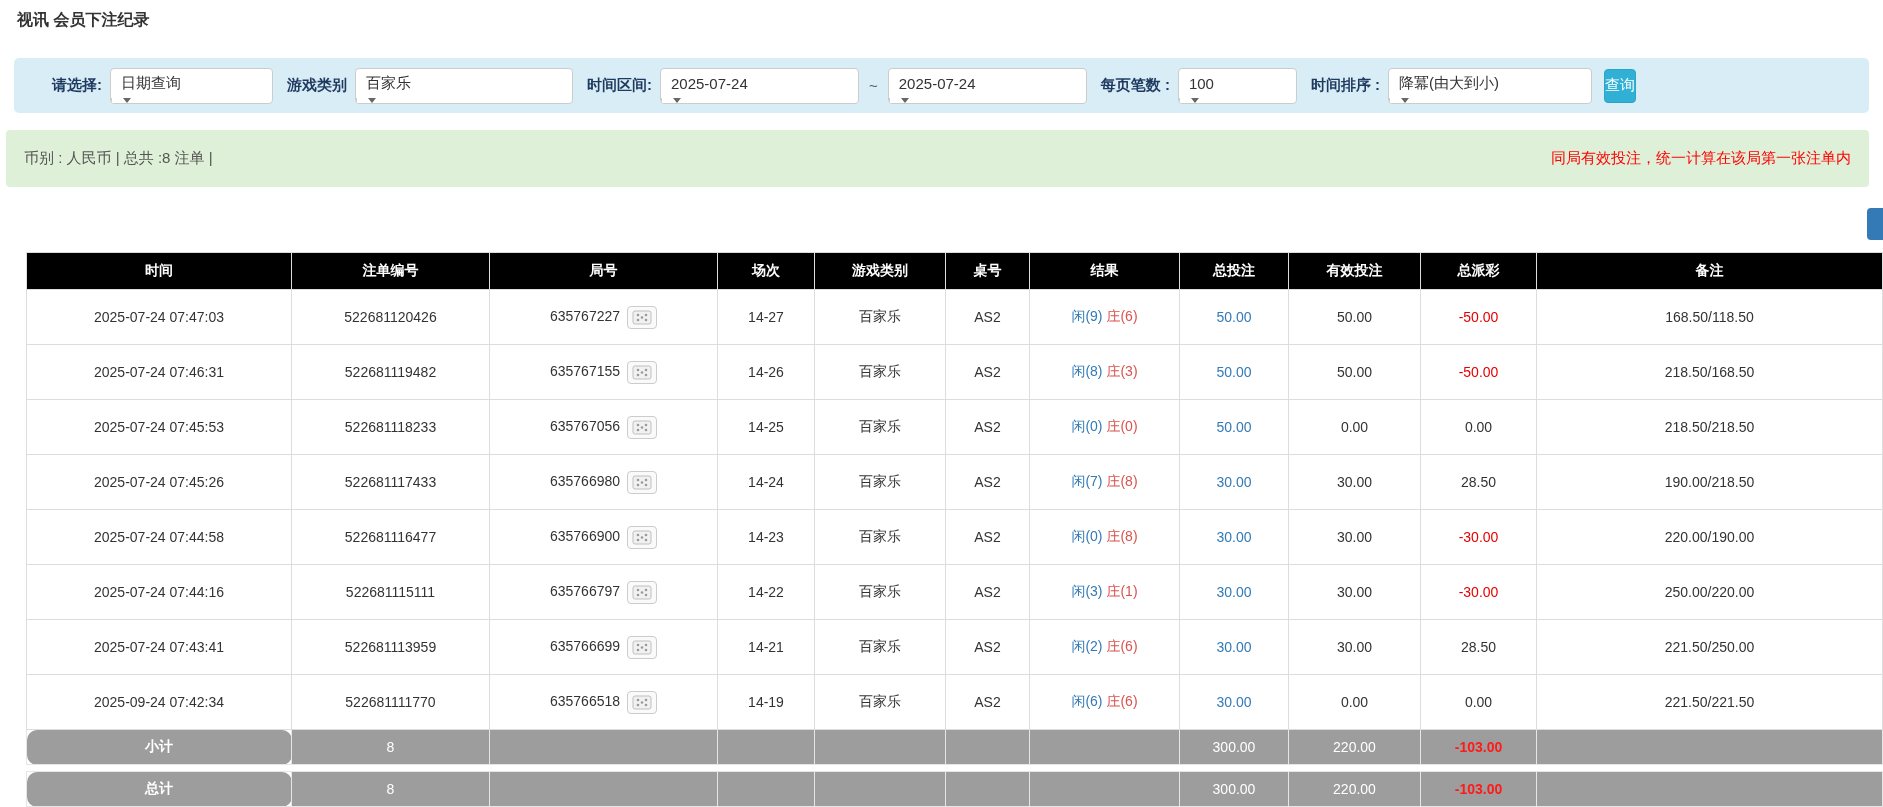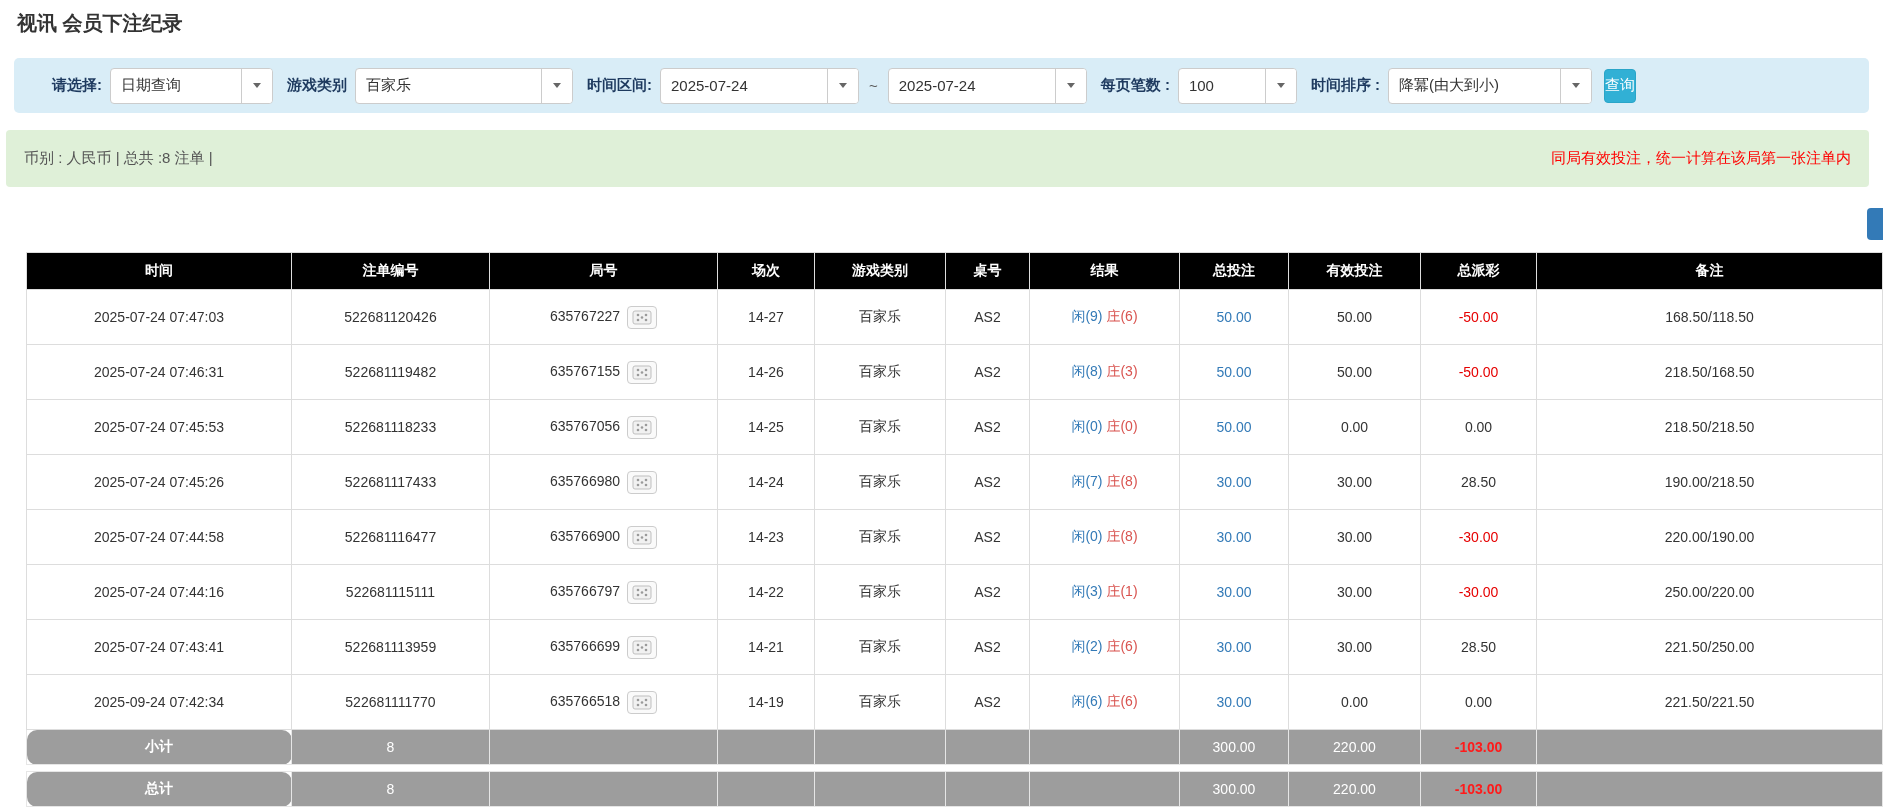--- a/index.html
+++ b/index.html
@@ -1,33 +1,33 @@
 <!DOCTYPE html>
 <html><head>
 <meta charset="utf-8">
 <title>视讯 会员下注纪录</title>
 <style>
   html,body{margin:0;padding:0;}
   body{
     width:1883px;height:807px;position:relative;overflow:hidden;background:#fff;
     font-family:"Liberation Sans","DejaVu Sans",sans-serif;
   }
-  .page-title{position:absolute;left:17px;top:10px;font-size:20px;font-weight:bold;color:#333;}
+  .page-title{position:absolute;left:17px;top:10px;font-size:16px;font-weight:bold;color:#333;}
 
   
   .filter-bar{
     position:absolute;left:14px;right:14px;top:58px;height:55px;
     background:#d9edf7;border-radius:5px;display:flex;align-items:center;
     padding:0 18px;box-sizing:border-box;white-space:nowrap;
   }
   .flabel{font-size:15px;font-weight:bold;color:#1e3a5f;margin-right:8px;margin-left:20px;}
   .flabel.gap{margin-left:14px;}
   .select{
     display:flex;height:36px;background:#fff;border:1px solid #ccc;border-radius:4px;
-    align-items:stretch;overflow:hidden;box-sizing:border-box;cursor:pointer;
+    align-items:stretch;overflow:hidden;box-sizing:border-box;cursor:pointer;flex-direction:column;
   }
   .select .value{flex:1;display:flex;align-items:center;padding:0 10px;font-size:15px;color:#333;overflow:hidden;}
   .caret-btn{width:30px;border-left:1px solid #ccc;display:flex;align-items:center;justify-content:center;background:#fff;}
   .caret{width:0;height:0;border-left:4px solid transparent;border-right:4px solid transparent;border-top:5px solid #666;}
   .w1{width:163px}.w2{width:218px}.w3{width:199px}.w4{width:119px}.w5{width:204px}
   .tilde{margin:0 10px;color:#555;font-size:15px;}
   .query-btn{
     margin-left:12px;height:34px;padding:0 0;background:#31b0d5;border:1px solid #2aa5c8;
     border-radius:4px;color:#fff;font-size:15px;cursor:pointer;
   }

